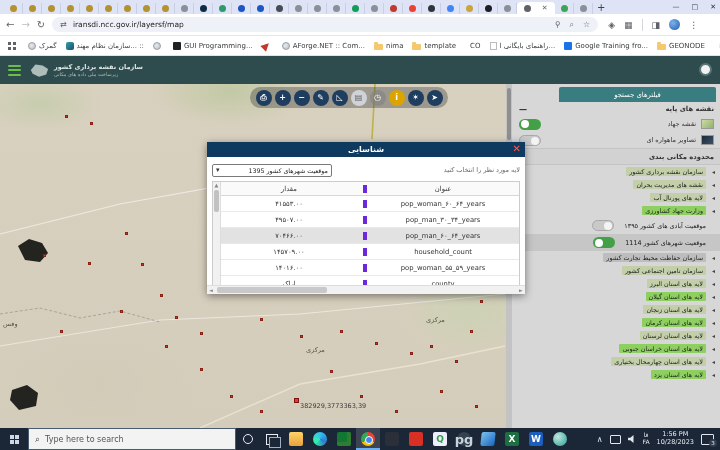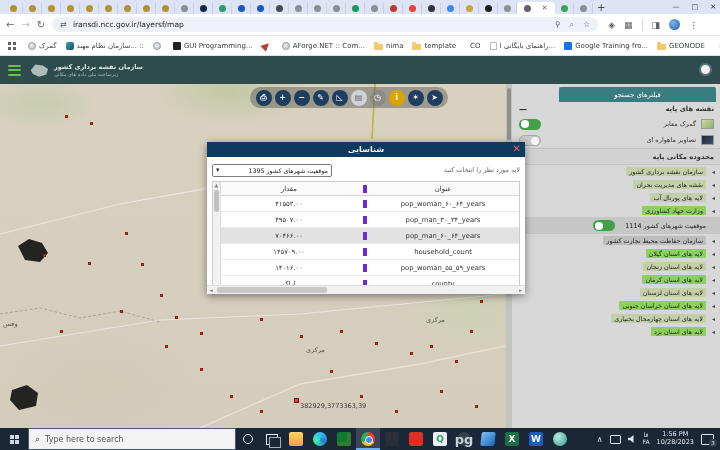--- a/index.html
+++ b/index.html
@@ -499,31 +499,31 @@
   <div class="sidebar">
     <div class="sb-tab">فیلترهای جستجو</div>
     <div class="sb-row">
       <span>نقشه های پایه</span>
       <span class="minus">—</span>
     </div>
     <div>
 
     <div class="bm-row">
           <span class="thumb13" style="background: linear-gradient(135deg, rgb(207, 217, 168), rgb(143, 179, 107));"></span>
-          <span>گمرک معابر</span>
+          <span>نقشه جهاد</span>
           <span class="sw lbl on"></span>
         </div>
         <div class="bm-row">
           <span class="thumb13" style="background: linear-gradient(135deg, rgb(29, 43, 56), rgb(58, 80, 104));"></span>
           <span>تصاویر ماهواره ای</span>
           <span class="sw lbl off"></span>
         </div>
       </div>
     <div class="sb-row sb-sec">
-      <span>محدوده مکانی پایه</span>
+      <span>محدوده مکانی بندی</span>
     </div>
     <div class="tree">
 
     <div class="trow">
           <span class="chev">◂</span>
           <span class="tlabel hl-sage">سازمان نقشه برداری کشور</span>
         </div>
         <div class="trow">
           <span class="chev">◂</span>
           <span class="tlabel hl-sage">نقشه های مدیریت بحران</span>
@@ -532,30 +532,42 @@
           <span class="chev">◂</span>
           <span class="tlabel hl-sage">لایه های پورتال آب</span>
         </div>
         <div class="trow">
           <span class="chev">◂</span>
           <span class="tlabel hl-green">وزارت جهاد کشاورزی</span>
         </div>
       </div>
     <div>
 
+    <div class="lrow">
+          <span>موقعیت آبادی های کشور ۱۳۹۵</span>
+          <span class="sw off"></span>
+        </div>
         <div class="lrow row-sel">
           <span>موقعیت شهرهای کشور 1114</span>
           <span class="sw on"></span>
         </div>
       </div>
     <div class="tree">
 
     <div class="trow">
           <span class="chev">◂</span>
           <span class="tlabel hl-gray">سازمان حفاظت محیط تجارت کشور</span>
+        </div>
+        <div class="trow">
+          <span class="chev">◂</span>
+          <span class="tlabel hl-sage">سازمان تامین اجتماعی کشور</span>
+        </div>
+        <div class="trow">
+          <span class="chev">◂</span>
+          <span class="tlabel hl-sage">لایه های استان البرز</span>
         </div>
         <div class="trow">
           <span class="chev">◂</span>
           <span class="tlabel hl-green">لایه های استان گیلان</span>
         </div>
         <div class="trow">
           <span class="chev">◂</span>
           <span class="tlabel hl-sage">لایه های استان زنجان</span>
         </div>
         <div class="trow">

